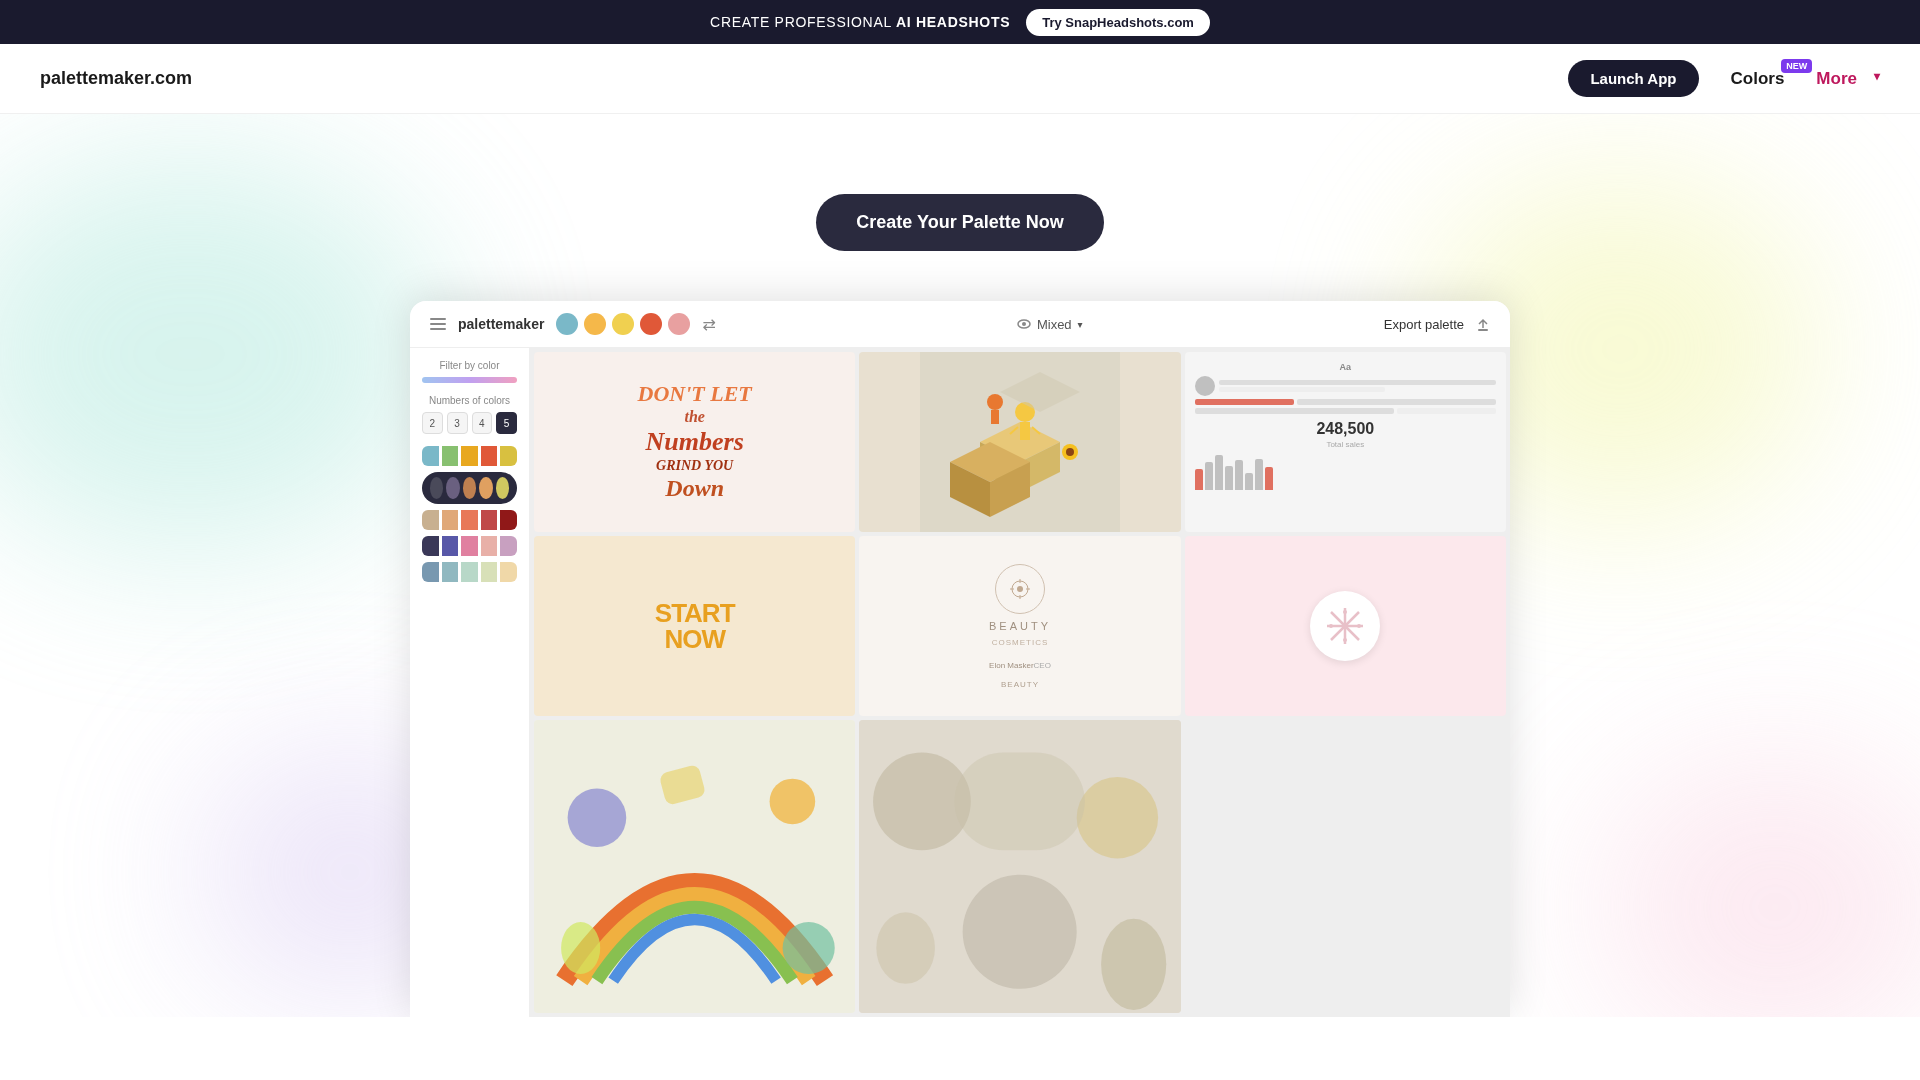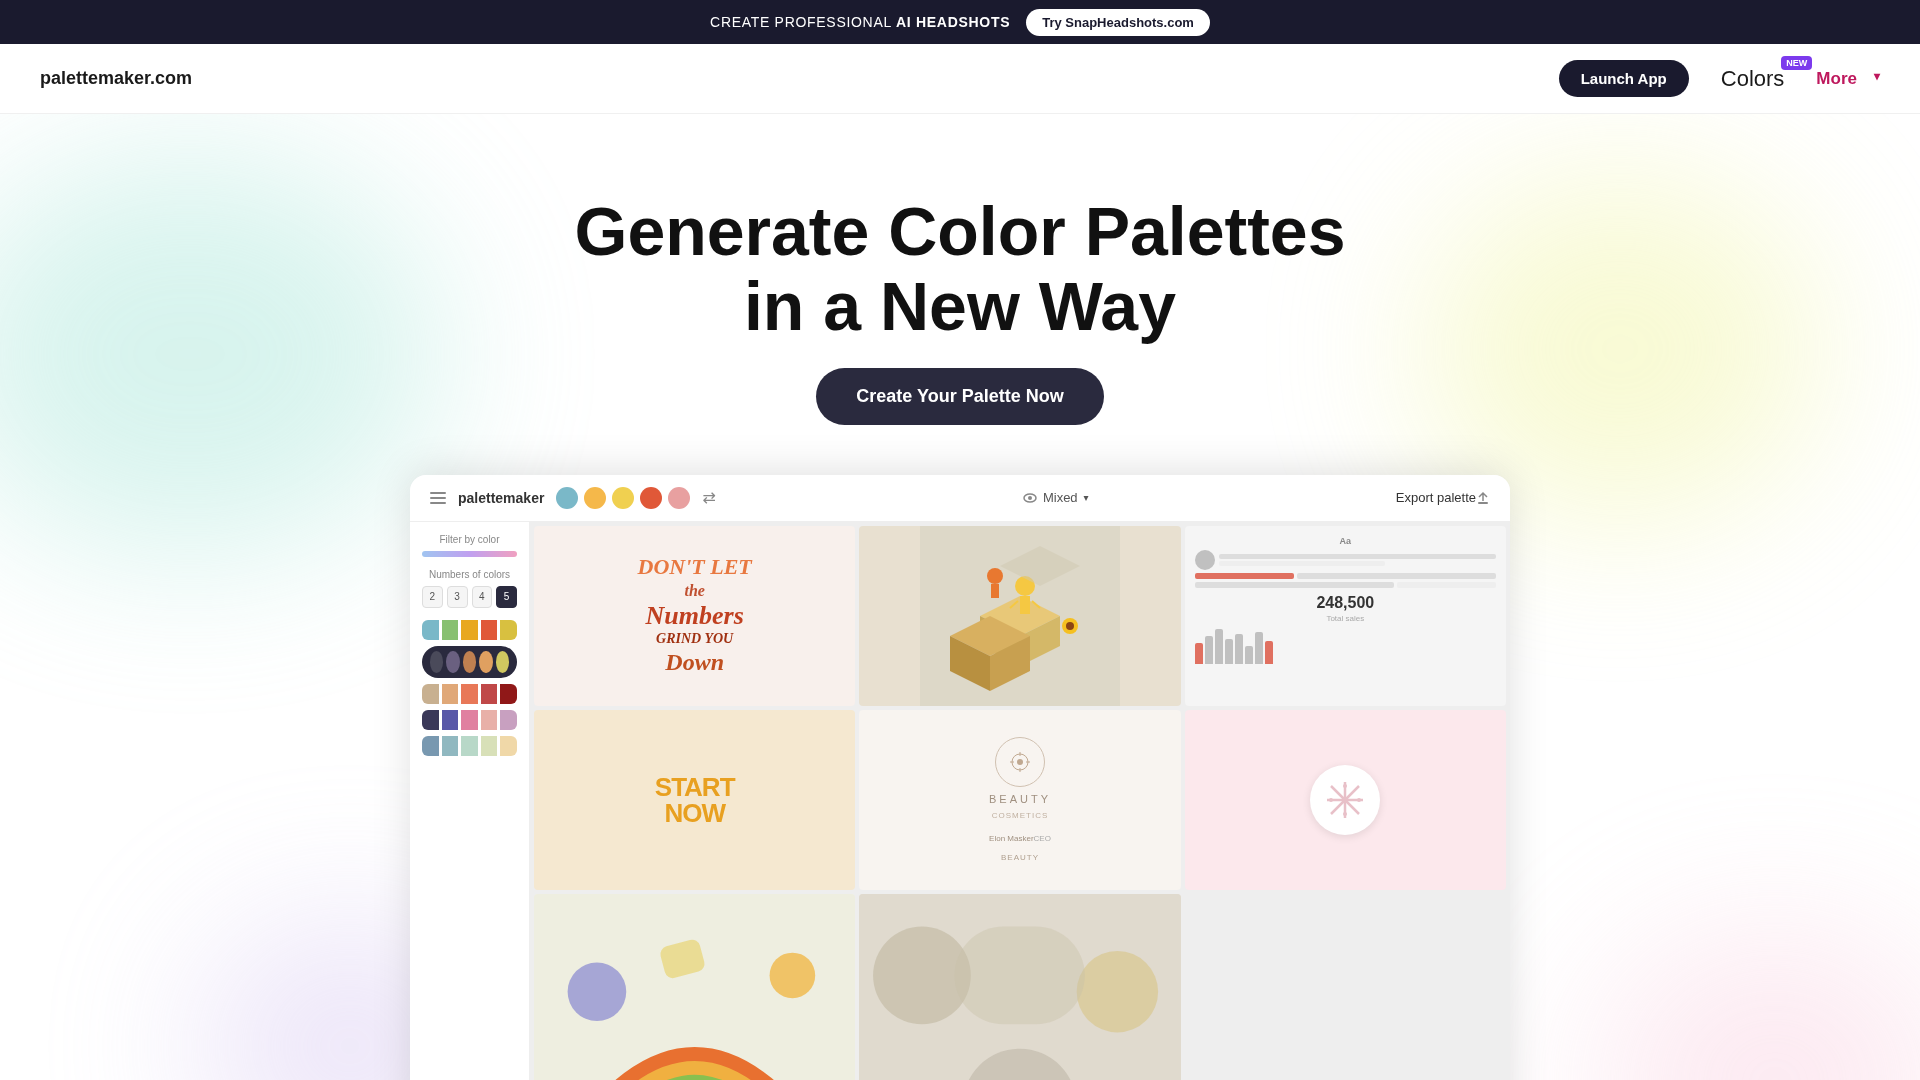--- a/index.html
+++ b/index.html
@@ -60,22 +60,22 @@
       padding: 10px 22px;
       font-size: 15px;
       font-weight: 600;
       cursor: pointer;
     }
     .nav-colors-wrap {
       position: relative;
       cursor: pointer;
     }
     .nav-colors {
-      font-size: 22px;
-      font-weight: 400;
+      font-size: 17px;
+      font-weight: 700;
       color: #1a1a1a;
     }
     .nav-badge {
       position: absolute;
       top: -10px;
       right: -28px;
       background: #7c3aed;
       color: #fff;
       font-size: 9px;
       font-weight: 700;
@@ -207,21 +207,21 @@
       font-size: 13px;
       cursor: pointer;
       color: #555;
       display: flex;
       align-items: center;
       gap: 4px;
     }
     .app-topbar-right {
       display: flex;
       align-items: flex-end;
-      gap: 0;
+      gap: 12px;
       font-size: 13px;
       color: #555;
     }
     .export-btn {
       background: none;
       border: none;
       font-size: 13px;
       cursor: pointer;
       color: #333;
       font-weight: 500;
@@ -377,24 +377,20 @@
 </nav>
 
 <section class="hero">
   <div class="hero-bg">
     <div class="blob blob-teal"></div>
     <div class="blob blob-yellow"></div>
     <div class="blob blob-pink"></div>
     <div class="blob blob-purple"></div>
   </div>
   <div class="hero-content">
-    <h1 class="hero-title">
-      <span>Generate Color Palettes</span><br>
-      <span>in a New Way</span>
-    </h1>
     <button class="hero-cta">Create Your Palette Now</button>
 
     
     <div class="app-preview-wrap">
       <div class="app-inner">
 
         <div class="app-topbar">
           <div class="app-topbar-left">
             <svg width="16" height="12" viewBox="0 0 16 12">
               <rect y="0" width="16" height="2" rx="1" fill="#888"></rect>

